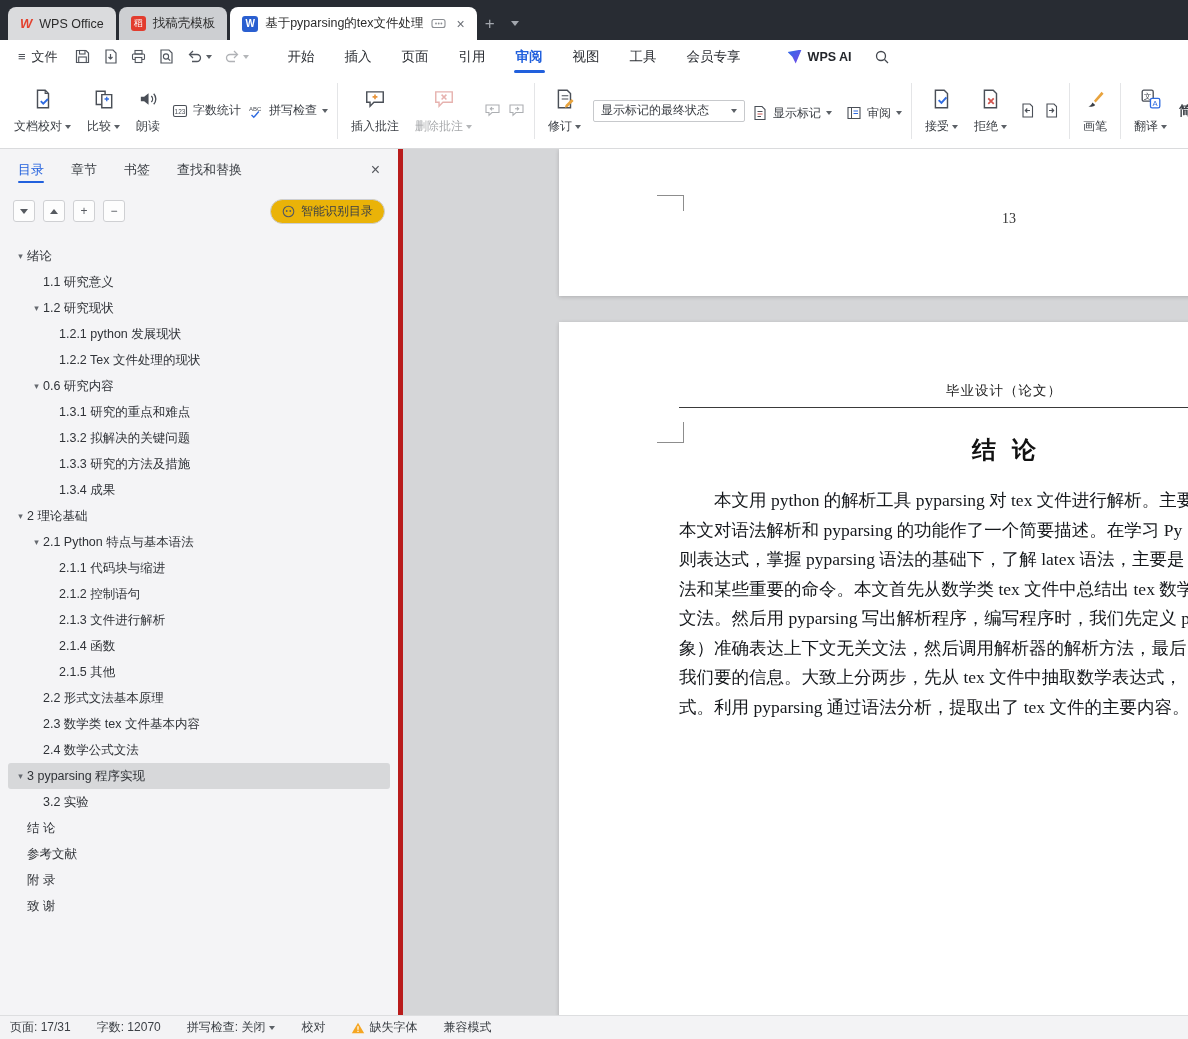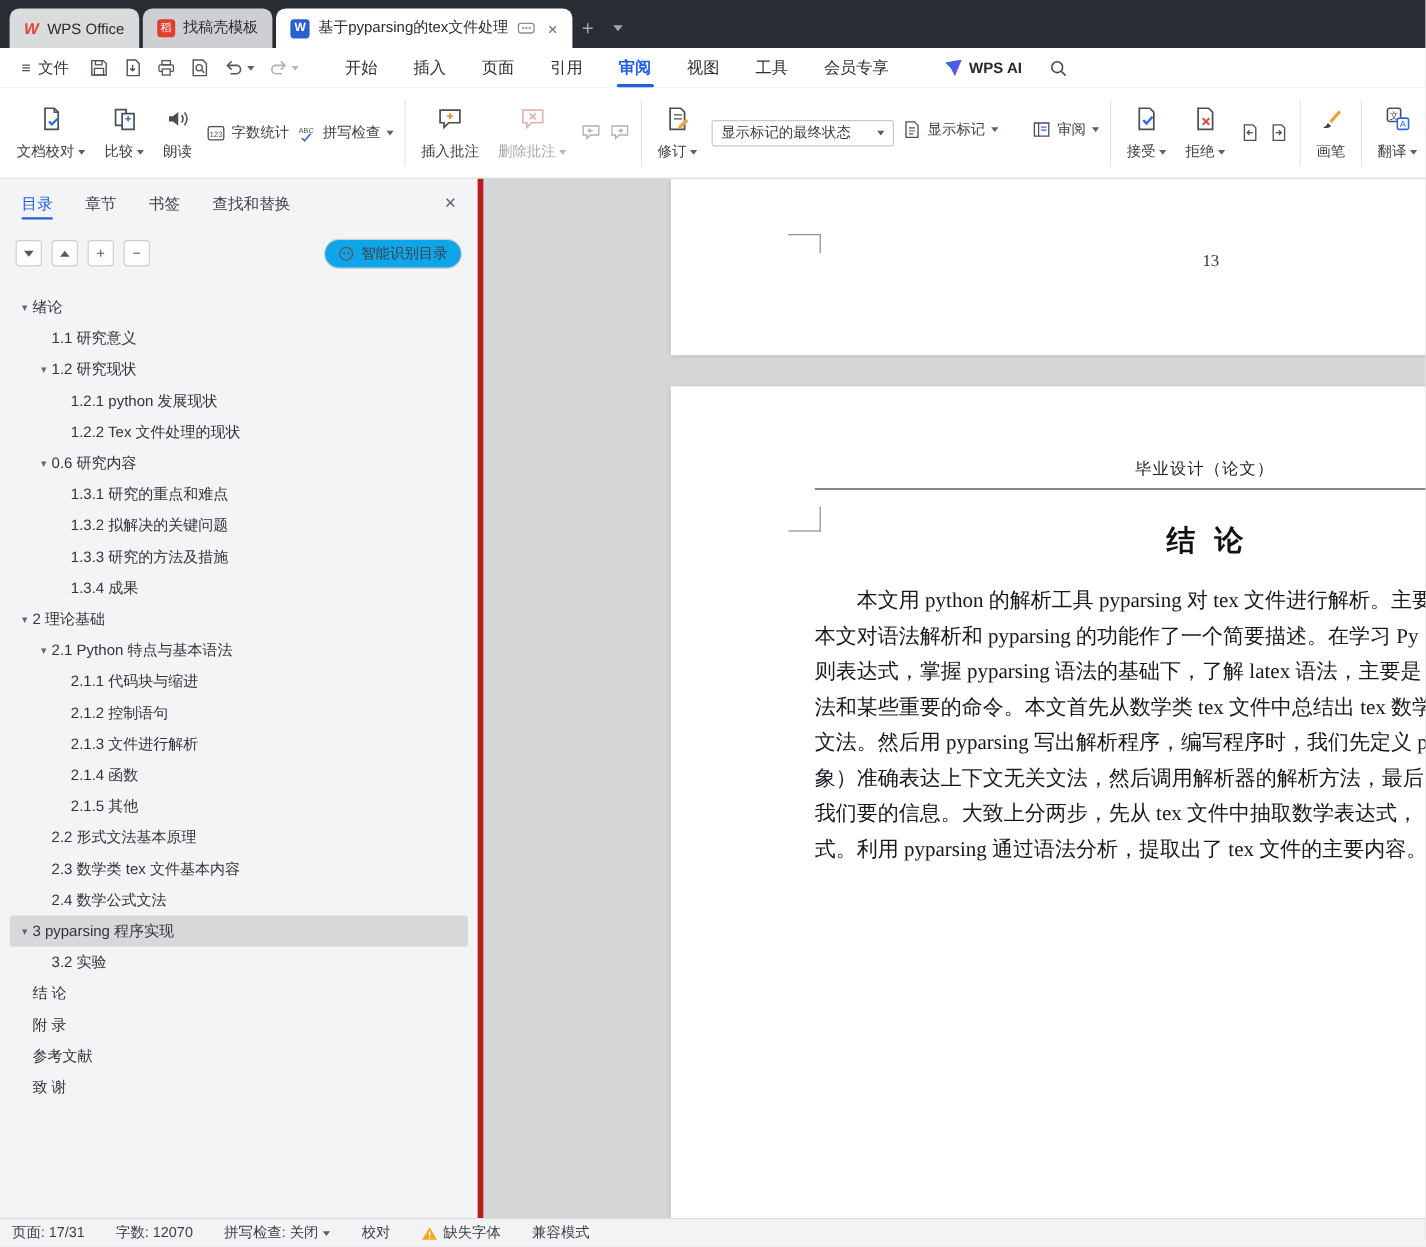--- a/index.html
+++ b/index.html
@@ -35,38 +35,38 @@
 
   
   .ribbon{position:absolute;top:73px;left:0;right:0;height:76px;background:#fff;border-bottom:1px solid #dadbdd;display:flex;align-items:center;padding:0 6px;overflow:hidden;}
   .rbtn{display:flex;flex-direction:column;align-items:center;justify-content:center;gap:6px;padding:4px 8px;border-radius:4px;height:66px;}
   .ricon{height:26px;display:flex;align-items:center;justify-content:center;}
   .lbl{font-size:12px;color:#3a3e44;display:flex;align-items:center;gap:3px;white-space:nowrap;}
   .chev{width:0;height:0;border-left:3.5px solid transparent;border-right:3.5px solid transparent;border-top:4px solid #5b6066;display:inline-block;}
   .rsep{width:1px;height:56px;background:#e4e5e7;margin:0 5px;flex:none;}
   .rcol{display:flex;gap:7px;justify-content:center;padding:0 4px;}
   .rsmall{display:flex;align-items:center;gap:5px;font-size:12px;color:#3a3e44;white-space:nowrap;}
-  .rrow{display:flex;align-items:flex-start;gap:28px;}
+  .rrow{display:flex;align-items:flex-end;gap:14px;}
   .disabled{opacity:.45;}
   .combo{width:152px;height:22px;border:1px solid #c7c9cc;border-radius:2px;display:flex;align-items:center;justify-content:space-between;padding:0 7px;font-size:12px;color:#3a3e44;background:#fff;}
   .pfx{font-size:13px;font-weight:bold;color:#3a3e44;}
 
   
   .main{position:absolute;top:149px;left:0;right:0;bottom:24px;display:flex;}
   .sidebar{width:403px;background:#f4f4f6;border-right:5px solid #b91c1c;position:relative;flex:none;}
   .side-tabs{display:flex;align-items:center;gap:27px;padding:0 18px;height:42px;font-size:13px;color:#3c4046;position:relative;}
   .side-tab{position:relative;line-height:42px;height:42px;}
   .side-tab.active{color:#2160dd;}
   .side-tab.active::after{content:"";position:absolute;left:0;right:0;bottom:8px;height:2px;background:#2160dd;border-radius:1px;}
   .side-close{position:absolute;right:18px;top:0;bottom:0;display:flex;align-items:center;font-size:16px;color:#55585e;}
   .side-tools{display:flex;align-items:center;padding:0 13px;gap:8px;height:40px;}
   .sq{width:22px;height:22px;border:1px solid #cfd0d3;border-radius:3px;background:#fdfdfd;display:flex;align-items:center;justify-content:center;font-size:12px;color:#565a60;}
   .tri-d{width:0;height:0;border-left:4px solid transparent;border-right:4px solid transparent;border-top:5px solid #565a60;}
   .tri-u{width:0;height:0;border-left:4px solid transparent;border-right:4px solid transparent;border-bottom:5px solid #565a60;}
-  .smart{margin-left:auto;height:25px;border:1px solid #cdced1;border-radius:13px;display:flex;align-items:center;gap:6px;padding:0 11px;font-size:12px;color:#3c4046;background:#0ea5e9;}
+  .smart{margin-left:auto;height:25px;border:1px solid #cdced1;border-radius:13px;display:flex;align-items:center;gap:6px;padding:0 11px;font-size:12px;color:#3c4046;background:#eab308;}
   .tree{padding-top:12px;}
   .titem{height:26px;display:flex;align-items:center;font-size:12.5px;color:#303338;margin:0 8px;border-radius:3px;white-space:nowrap;overflow:hidden;}
   .titem.sel{background:#d7d8da;}
   .arr{width:13px;flex:none;font-size:9px;color:#65696f;text-align:center;}
 
   
   .docarea{flex:1;position:relative;overflow:hidden;background:#d5d6d8;}
   .page{position:absolute;left:156px;width:900px;background:#fff;box-shadow:0 1px 4px rgba(0,0,0,.18);}
   .page1{top:0;height:147px;}
   .page2{top:173px;height:695px;}
@@ -585,25 +585,25 @@
         <div class="titem" style="padding-left: 22px;">
           <span class="arr"></span>
           <span>3.2 实验</span>
         </div>
         <div class="titem" style="padding-left: 6px;">
           <span class="arr"></span>
           <span>结 论</span>
         </div>
         <div class="titem" style="padding-left: 6px;">
           <span class="arr"></span>
+          <span>参考文献</span>
+        </div>
+        <div class="titem" style="padding-left: 6px;">
+          <span class="arr"></span>
           <span>附 录</span>
-        </div>
-        <div class="titem" style="padding-left: 6px;">
-          <span class="arr"></span>
-          <span>参考文献</span>
         </div>
         <div class="titem" style="padding-left: 6px;">
           <span class="arr"></span>
           <span>致 谢</span>
         </div>
       </div>
   </div>
 
   <div class="docarea">
     <div class="page page1">

